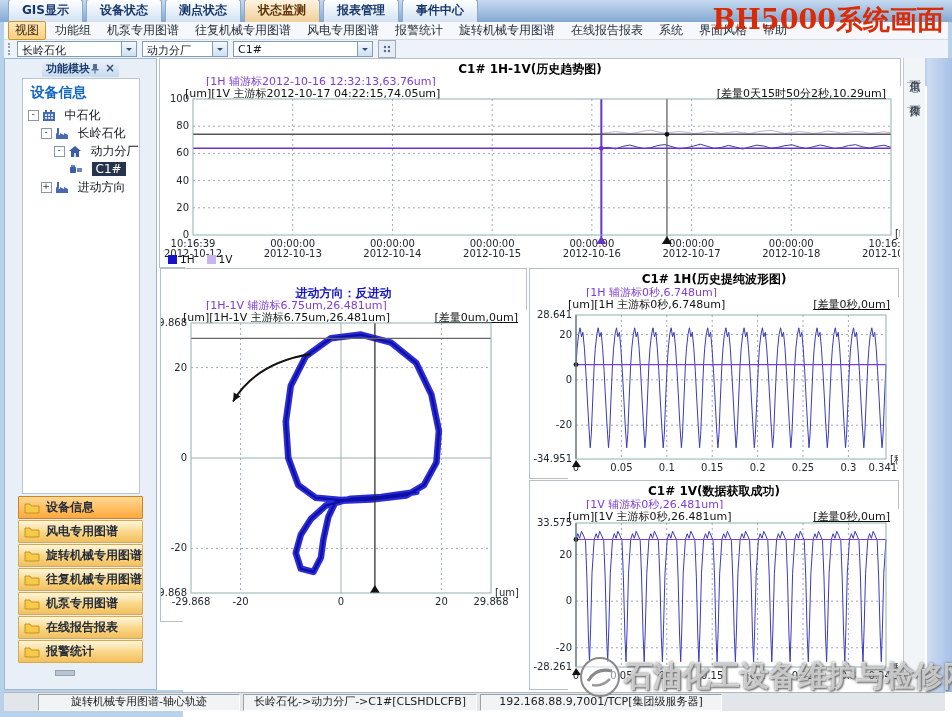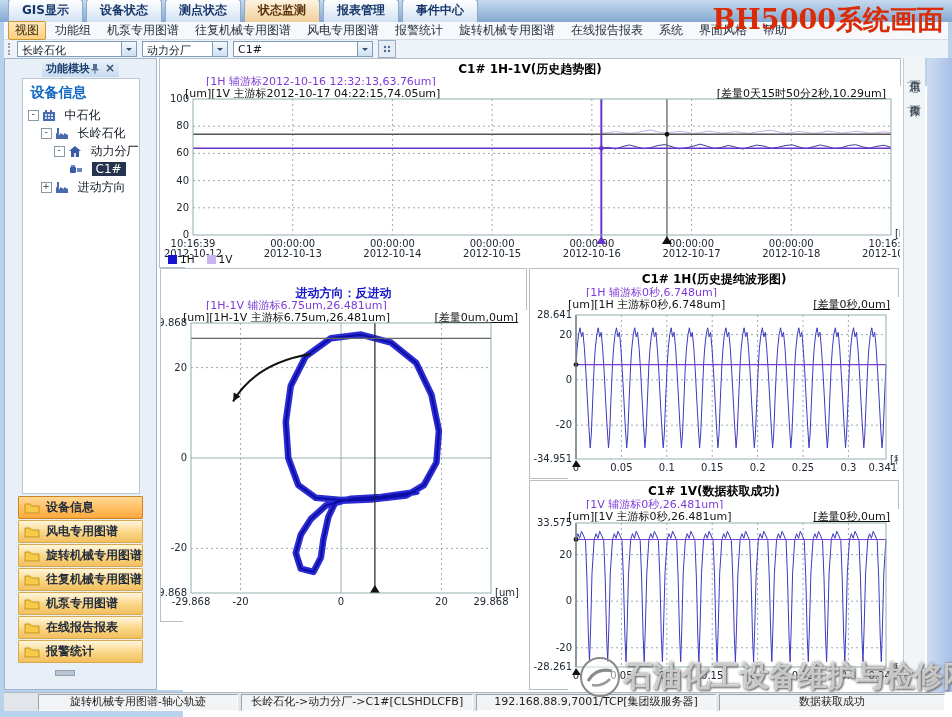--- a/index.html
+++ b/index.html
@@ -450,21 +450,20 @@
 <div class="vstrip">
   <div class="vtab">信息页</div>
   <div class="vtab">操作页</div>
 </div>
 <div class="bluestrip"></div>
 
 <div class="statusbar">
   <div class="seg" style="width:200px">旋转机械专用图谱-轴心轨迹</div>
   <div class="seg" style="width:232px">长岭石化-&gt;动力分厂-&gt;C1#[CLSHDLCFB]</div>
   <div class="seg" style="width:240px">192.168.88.9,7001/TCP[集团级服务器]</div>
-  <div class="seg" style="width:226px">数据获取成功</div>
 </div>
 
 <div class="watermark">
   <svg width="44" height="44" viewBox="0 0 44 44">
     <circle cx="22" cy="22" r="19" fill="rgba(255,255,255,0.5)" stroke="#8a8a8a" stroke-width="2"></circle>
     <path d="M10 26 Q 18 12 34 16" fill="none" stroke="#8a8a8a" stroke-width="3"></path>
     <path d="M14 30 Q 24 32 32 24" fill="none" stroke="#9a9a9a" stroke-width="2.5"></path>
   </svg>
   <span class="wm-text">石油化工设备维护与检修网</span>
 </div>

